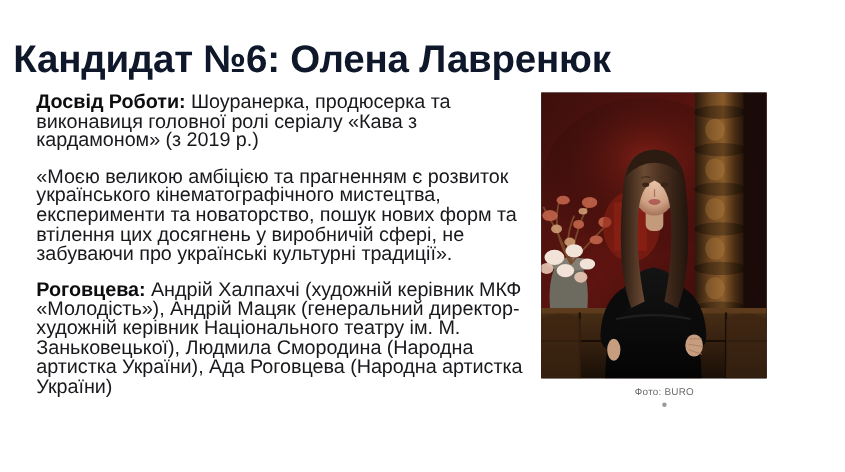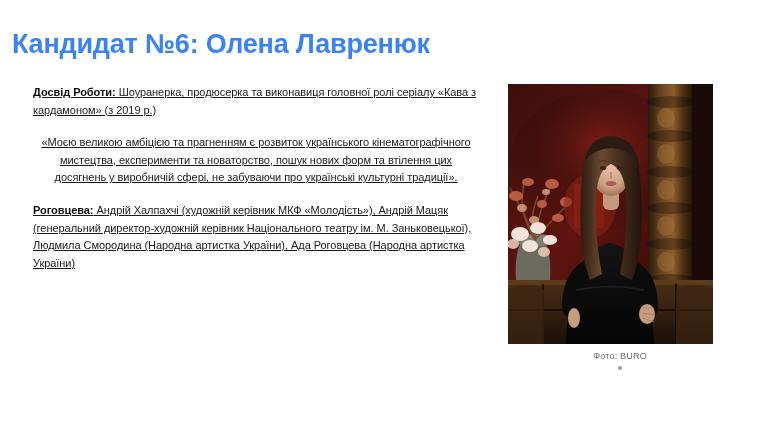--- a/index.html
+++ b/index.html
@@ -17,69 +17,67 @@
   }
   .slide {
     position: absolute;
     inset: 0;
     background: #ffffff;
   }
   .slide-title {
     position: absolute;
     left: 12px;
     top: 11px;
-    font-size: 27px;
+    font-size: 35px;
     font-weight: bold;
     letter-spacing: -0.2px;
-    color: #3b82f6;
+    color: #0f172a;
     white-space: nowrap;
   }
   .content-row {
     position: absolute;
     left: 0;
     top: 80px;
     width: 768px;
   }
   .text-col {
     position: absolute;
     left: 33px;
     top: 4px;
     width: 446px;
   }
   .para {
-    font-size: 11px;
+    font-size: 18px;
     line-height: 17.6px;
     color: #19191d;
     margin: 0 0 15px 0;
     letter-spacing: -0.05px;
-    text-decoration: underline;
   }
   .para:last-child { margin-bottom: 0; }
   .para .lbl {
     font-weight: bold;
     color: #0d0d10;
   }
   .para.block-label {
     margin-bottom: 0;
   }
   .para.quote {
     margin-top: 0;
-    text-align: center;
   }
   .para.all-bold {
     font-weight: bold;
   }
   .para.all-bold .rest {
     font-weight: normal;
   }
 
   
   .photo-col {
     position: absolute;
-    left: 508px;
+    left: 492px;
     top: 4px;
     width: 224px;
   }
   .photo-frame {
     position: relative;
     width: 205px;
     height: 260px;
     overflow: hidden;
     background: #120a08;
   }

